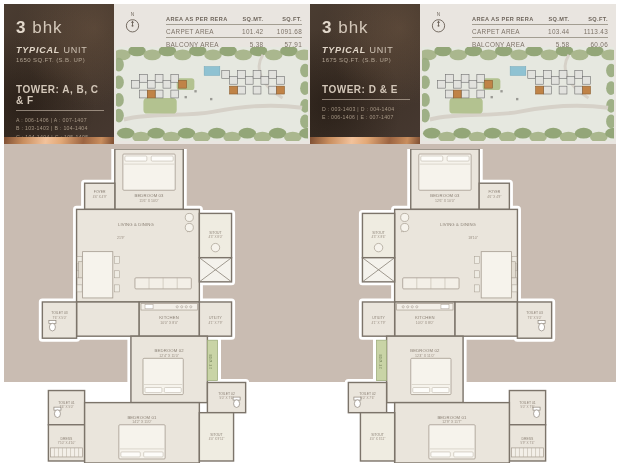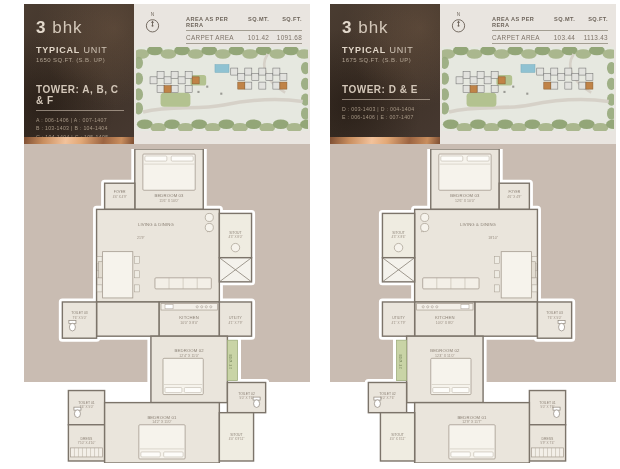--- a/index.html
+++ b/index.html
@@ -1,34 +1,34 @@
 <!DOCTYPE html>
 <html><head>
 <meta charset="utf-8">
 <style>
   html,body{margin:0;padding:0;}
   body{width:620px;height:469px;background:#ffffff;overflow:hidden;
        font-family:"Liberation Sans",sans-serif;position:relative;}
   .page{position:absolute;left:4px;top:4px;width:612px;height:461px;display:flex;}
-  .card{width:306px;height:378px;position:relative;margin-left:20px;}
+  .card{width:306px;height:378px;position:relative;}
   
   .header{position:relative;height:140px;background:#e9e5e0;}
   .dark-panel{position:absolute;left:0;top:0;width:110px;height:133px;color:#d8cec2;
     background:
       radial-gradient(circle at 82% 18%, rgba(128,100,78,.40), transparent 55%),
       radial-gradient(circle at 15% 75%, rgba(20,12,8,.45), transparent 55%),
       radial-gradient(circle at 55% 45%, rgba(90,70,55,.25), transparent 60%),
       linear-gradient(135deg,#4a3c31,#3e3228 55%,#463830);
     padding:0;}
   .dp-inner{padding:14px 10px 0 12px;}
   .bhk{font-size:17px;letter-spacing:1px;}
   .bhk-num{font-weight:bold;color:#e3d9cc;}
   .bhk-suffix{font-weight:300;color:#d3c7b9;}
   .typ{margin-top:7px;font-size:9px;letter-spacing:.8px;color:#cfc3b5;}
-  .typ b{color:#e0d5c7;}
+  .typ b{color:#e0d5c7;font-style:italic;}
   .areanote{margin-top:2px;font-size:6px;letter-spacing:.4px;color:#b2a493;}
   .towerline{margin-top:21px;font-size:10px;font-weight:bold;letter-spacing:.5px;color:#d3c7b9;}
   .divider{height:1px;background:rgba(222,208,192,.55);margin:4px 0 5px 0;}
   .units div{font-size:5.2px;line-height:1.6;letter-spacing:.3px;color:#a69785;}
   .copper{position:absolute;left:0;top:133px;width:110px;height:7px;
     background:linear-gradient(100deg,#7e4f33 0%,#c98e5e 18%,#f2c29b 38%,#e2a876 52%,#9c6441 72%,#c98e5e 88%,#7e4f33 100%);}
   .light-panel{position:absolute;left:110px;top:0;right:0;height:140px;}
   .compass{position:absolute;left:10px;top:6px;width:17px;height:25px;}
   .cmp-n{font-size:5px;fill:#6e655b;}
   .atable{position:absolute;left:52px;right:8px;top:9px;}

